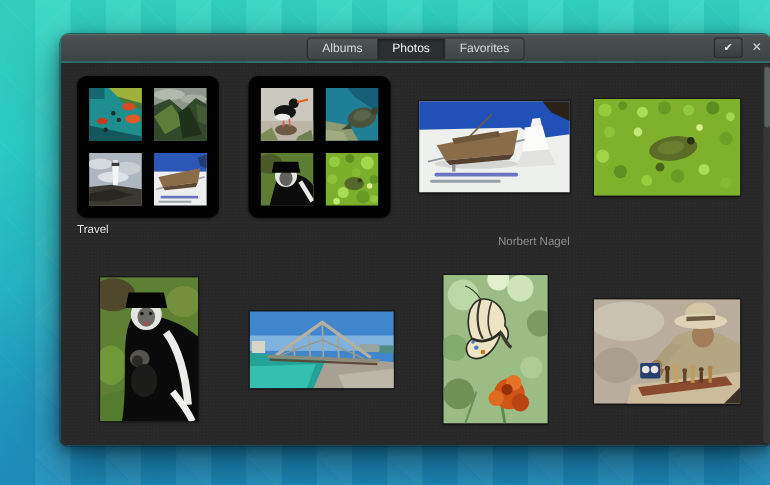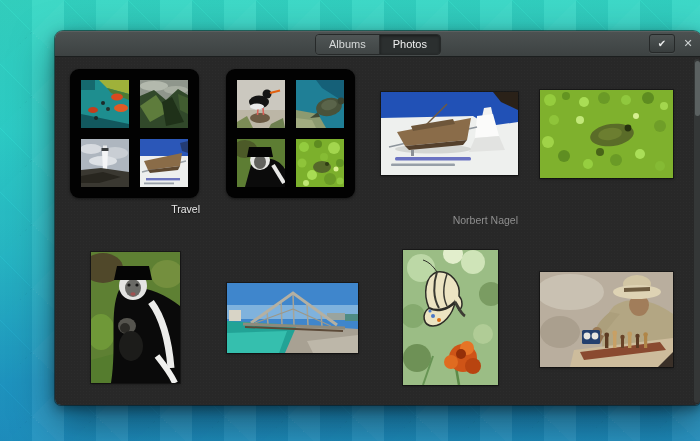--- a/index.html
+++ b/index.html
@@ -49,21 +49,21 @@
   
   .tile { position:absolute; cursor:pointer; }
   .photo { box-shadow: 0 1px 3px rgba(0,0,0,.45); outline:1px solid rgba(0,0,0,.35); }
   .photo svg { display:block; width:100%; height:100%; }
 
   .collage { background:#020202; border-radius:9px; display:grid;
     grid-template-columns:48px 48px; grid-template-rows:48px 48px; gap:11px; padding:11px;
     box-shadow: 0 1px 3px rgba(0,0,0,.5); }
   .collage svg { display:block; width:48px; height:48px; }
 
-  .grid-label { position:absolute; text-align:right; font-size:10.5px; color:#e9e9e9;
+  .grid-label { position:absolute; text-align:left; font-size:10.5px; color:#e9e9e9;
     text-shadow:0 1px 1px rgba(0,0,0,.6); }
   .grid-caption { position:absolute; text-align:right; font-size:10.5px; color:#8f8f8f; }
 
   
   .scrollbar { position:absolute; right:1px; top:2px; bottom:2px; width:6px;
     background:#343737; border-radius:3px; }
   .scrollbar-thumb { position:absolute; top:2px; left:0.5px; width:5px; height:55px;
     background:#5b6161; border-radius:2.5px; }
 </style>
 </head>
@@ -71,20 +71,21 @@
 
 <div class="stage">
   <div class="wallpaper"></div>
 
   <div class="window">
 
     <div class="titlebar">
       <div class="tab-group">
         <button class="tab">Albums</button>
         <button class="tab active">Photos</button>
+        <button class="tab">Favorites</button>
       </div>
       <div class="titlebar-right">
         <button class="select-btn">
           <span>✔</span>
         </button>
         <button class="close-btn">
           <span>✕</span>
         </button>
       </div>
     </div>

